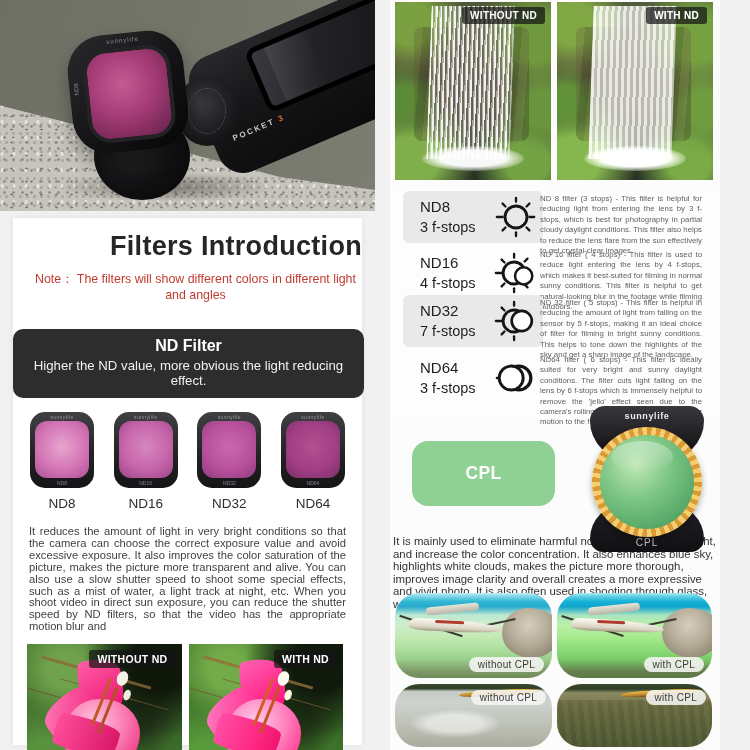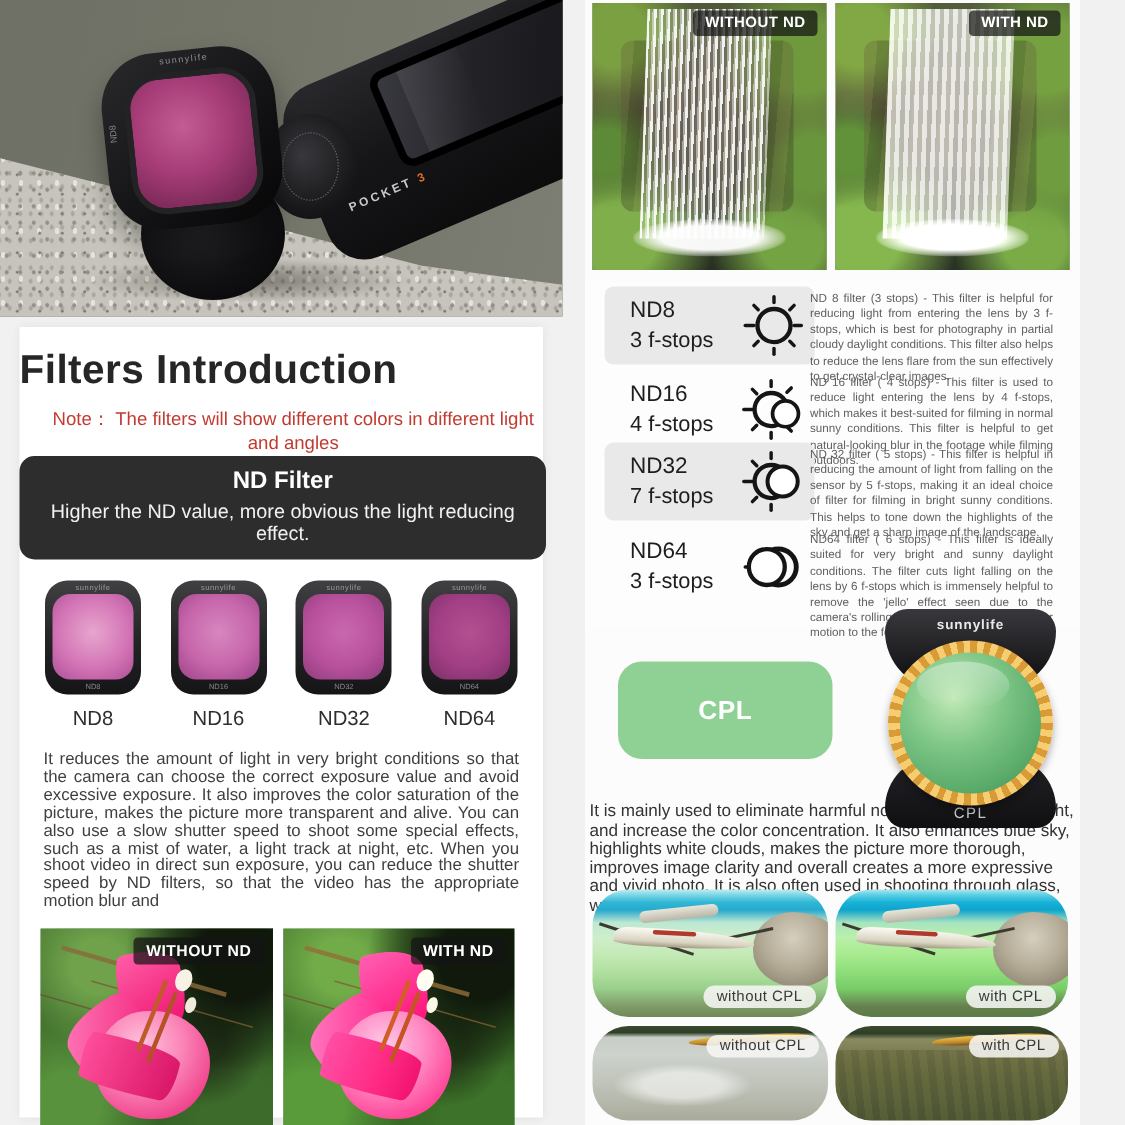--- a/index.html
+++ b/index.html
@@ -38,23 +38,23 @@
   .cam-screen{position:absolute;left:64px;top:10px;width:152px;height:58px;border-radius:10px;border:5px solid #000;
     background:linear-gradient(115deg,#3a3a41 0%,#222227 40%,#141417 100%);}
   .cam-screen::after{content:"";position:absolute;left:10%;top:0;width:28%;height:100%;
     background:linear-gradient(100deg,rgba(255,255,255,.08),rgba(255,255,255,0));}
   .cam-model{position:absolute;left:20px;top:82px;font-size:8px;color:#c9c9c9;letter-spacing:2px;font-weight:bold;}
   .cam-model .num{color:#e06a2a;}
 
   
   .intro-card{position:absolute;left:13px;top:218px;width:349px;height:527px;background:#ffffff;
     box-shadow:0 0 7px rgba(0,0,0,.07);}
-  .intro-title{margin:0;padding-top:13px;text-align:left;font-size:27px;font-weight:bold;color:#262626;letter-spacing:.3px;}
+  .intro-title{margin:0;padding-top:13px;text-align:right;font-size:27px;font-weight:bold;color:#262626;letter-spacing:.3px;}
   .intro-note{margin-top:9px;text-align:center;font-size:12.4px;color:#c23b31;padding-left:16px;}
-  .nd-banner{margin:2px auto 0;width:327px;background:#2d2d2d;border-radius:10px;padding:8px 12px 10px;text-align:center;color:#fff;}
+  .nd-banner{margin:27px auto 0;width:327px;background:#2d2d2d;border-radius:10px;padding:8px 12px 10px;text-align:center;color:#fff;}
   .nd-banner-title{font-size:16px;font-weight:bold;}
   .nd-banner-sub{font-size:13.2px;color:#f1f1f1;margin-top:3px;}
   .filters-row{margin:14px 10px 0;display:flex;justify-content:space-between;}
   .filter-item{width:78px;text-align:center;}
   .filter-tile{position:relative;width:64px;height:76px;margin:0 auto;border-radius:15px;
     background:linear-gradient(180deg,#404043 0%,#232325 55%,#151517 100%);}
   .tile-brand{position:absolute;top:2px;left:0;width:100%;text-align:center;font-size:5px;color:#9a9a9e;letter-spacing:.4px;}
   .tile-glass{position:absolute;left:5px;top:9px;width:54px;height:57px;border-radius:12px;}
   .tile-tag{position:absolute;bottom:2px;left:0;width:100%;text-align:center;font-size:5px;color:#88888c;}
   .f1 .tile-glass{background:radial-gradient(circle at 50% 45%,#e7a6ce 0%,#d476b6 55%,#ad4f97 100%);}

